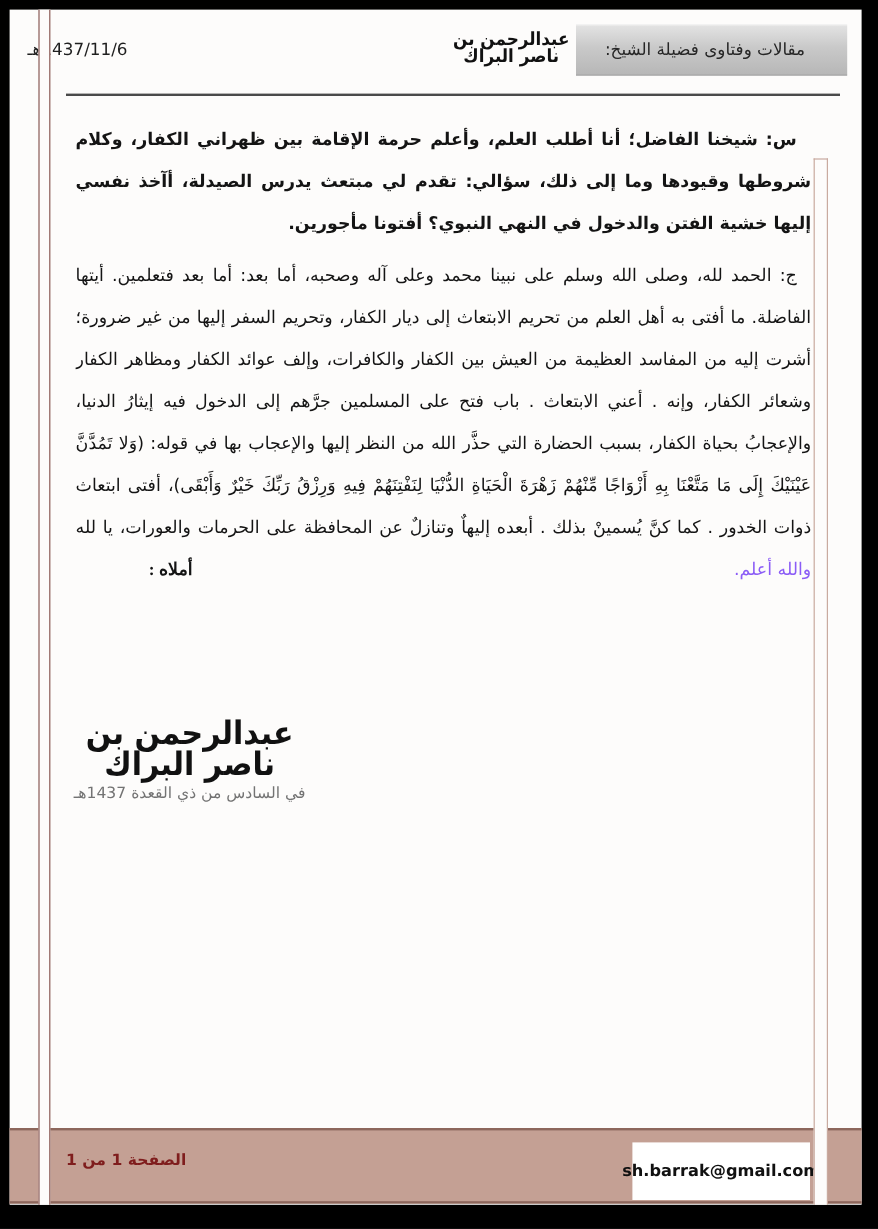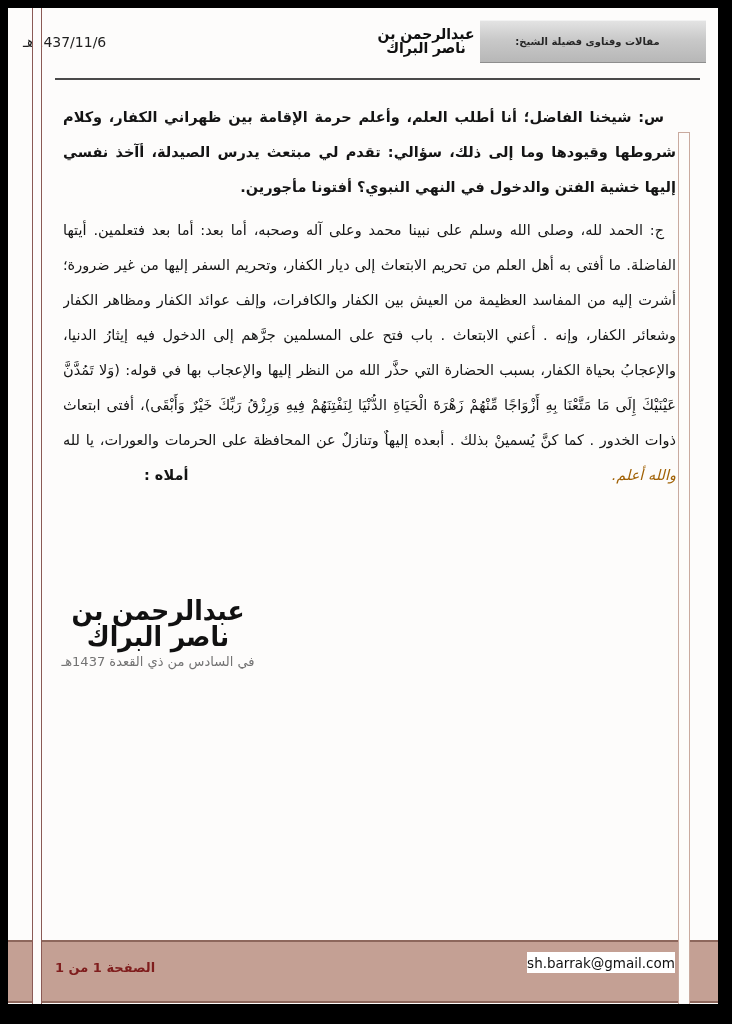--- a/index.html
+++ b/index.html
@@ -11,53 +11,53 @@
   .strip-left{position:absolute;left:24px;top:0;bottom:0;width:10px;background:#fdfcfb;
     border-left:1px solid #8a5a55;border-right:1px solid #8a5a55;z-index:5;}
   .strip-right{position:absolute;left:670px;top:124px;bottom:0;width:12px;background:#fdfcfb;
     border:1px solid #c9aa9f;border-bottom:none;z-index:5;}
 
   
   .header-bar{position:absolute;left:427px;top:12px;width:271px;height:43px;
     background:linear-gradient(to bottom,#e3e3e3 0%,#c9c9c9 45%,#b7b7b7 100%);
     border-top:1px solid #f2f2f2;border-bottom:1px solid #8e8e8e;
     display:flex;align-items:center;justify-content:center;padding-left:34px;z-index:2;}
-  .header-title{font-size:10px;font-weight:bold;color:#262626;}
+  .header-title{font-size:14px;font-weight:normal;color:#262626;}
   .header-callig{position:absolute;left:364px;top:9px;width:108px;height:49px;background:#fdfcfb;
     display:flex;align-items:center;justify-content:center;text-align:center;z-index:3;}
   .callig-text{font-weight:bold;color:#111;letter-spacing:-1px;line-height:.95;transform:scaleY(1.08);}
   .header-callig .callig-text{font-size:14px;}
   .header-date-inner{position:absolute;right:575px;top:26px;width:120px;font-size:14px;color:#1f1f1f;
     direction:rtl;text-align:left;}
   .header-rule{position:absolute;left:47px;top:70px;width:645px;height:2px;background:#4a4a4a;}
 
   
   .body-text{position:absolute;right:42px;top:92px;width:613px;direction:rtl;color:#141414;}
   .line{height:35px;line-height:35px;font-size:14.5px;text-align:justify;text-align-last:justify;
     overflow:hidden;white-space:normal;}
   .line.last{text-align-last:right;}
   .line.indent{text-indent:12px;}
   .q .line{font-weight:bold;}
   .answer{margin-top:8px;}
   .closing-row{height:35px;line-height:35px;display:flex;direction:rtl;align-items:center;font-size:14.5px;}
-  .closing-right{color:#a16207;font-style:italic;}
-  .dictated{font-weight:bold;margin-right:auto;margin-left:81px;}
+  .closing-right{color:#8b5cf6;}
+  .dictated{font-weight:bold;margin-right:auto;margin-left:61px;font-family:Liberation Serif, serif;}
 
   
   .sig-block{position:absolute;left:50px;top:592px;width:200px;text-align:center;}
   .sig-callig .callig-text{font-size:25px;display:block;}
   .sig-date{margin-top:6px;font-size:13px;color:#737373;}
 
   
   .footer-bar{position:absolute;left:0;top:932px;width:710px;height:63px;background:#c4a094;
     border-top:2px solid #8d675c;border-bottom:2px solid #8d675c;z-index:1;}
   .footer-page-label{position:absolute;left:47px;top:952px;font-size:13px;font-weight:bold;
     color:#7f1d1d;direction:rtl;z-index:2;}
-  .email-box{position:absolute;left:519px;top:944px;width:148px;height:21px;background:#ffffff;
-    display:flex;align-items:center;justify-content:center;z-index:2;}
+  .email-box{position:absolute;left:519px;top:944px;width:148px;height:48px;background:#ffffff;
+    display:flex;align-items:center;justify-content:center;z-index:2;font-weight:bold;}
   .email-text{font-size:13.5px;color:#111;direction:ltr;}
 </style>
 </head>
 <body>
 
 <div class="scan">
   <div class="page">
 
     <div class="strip-left"></div>
     <div class="strip-right"></div>

